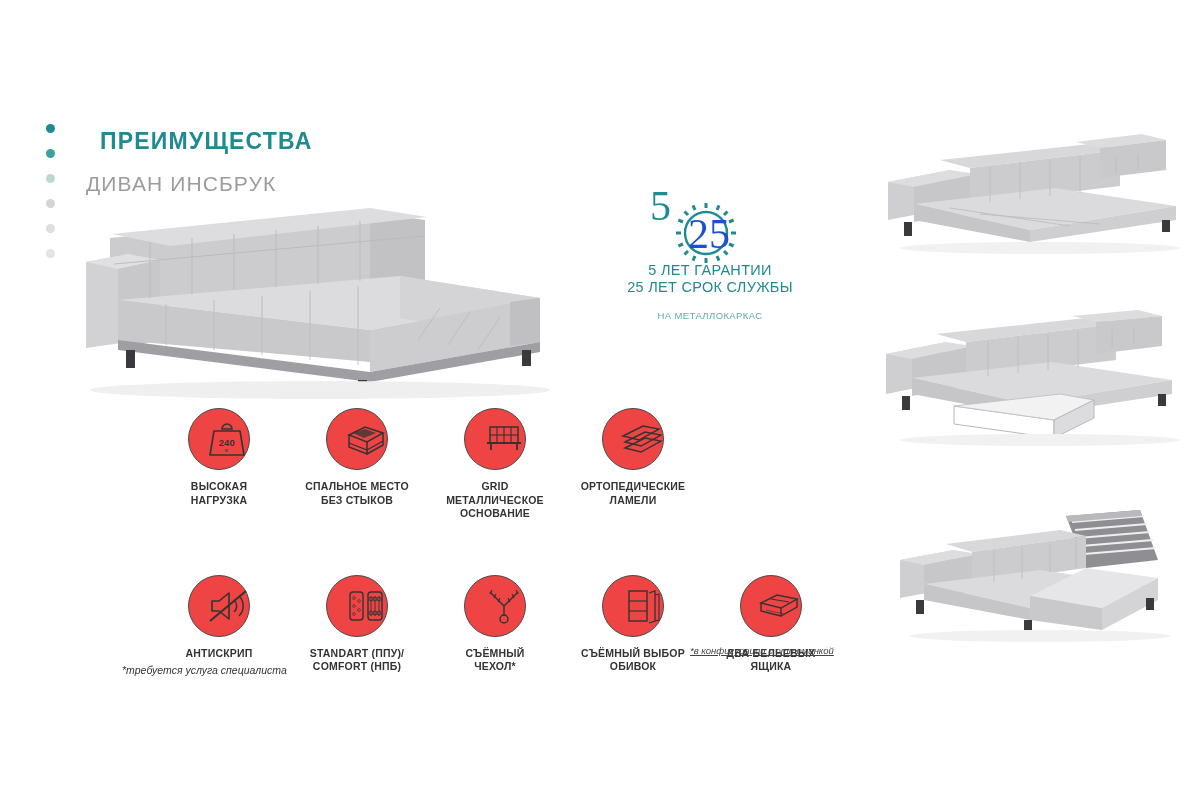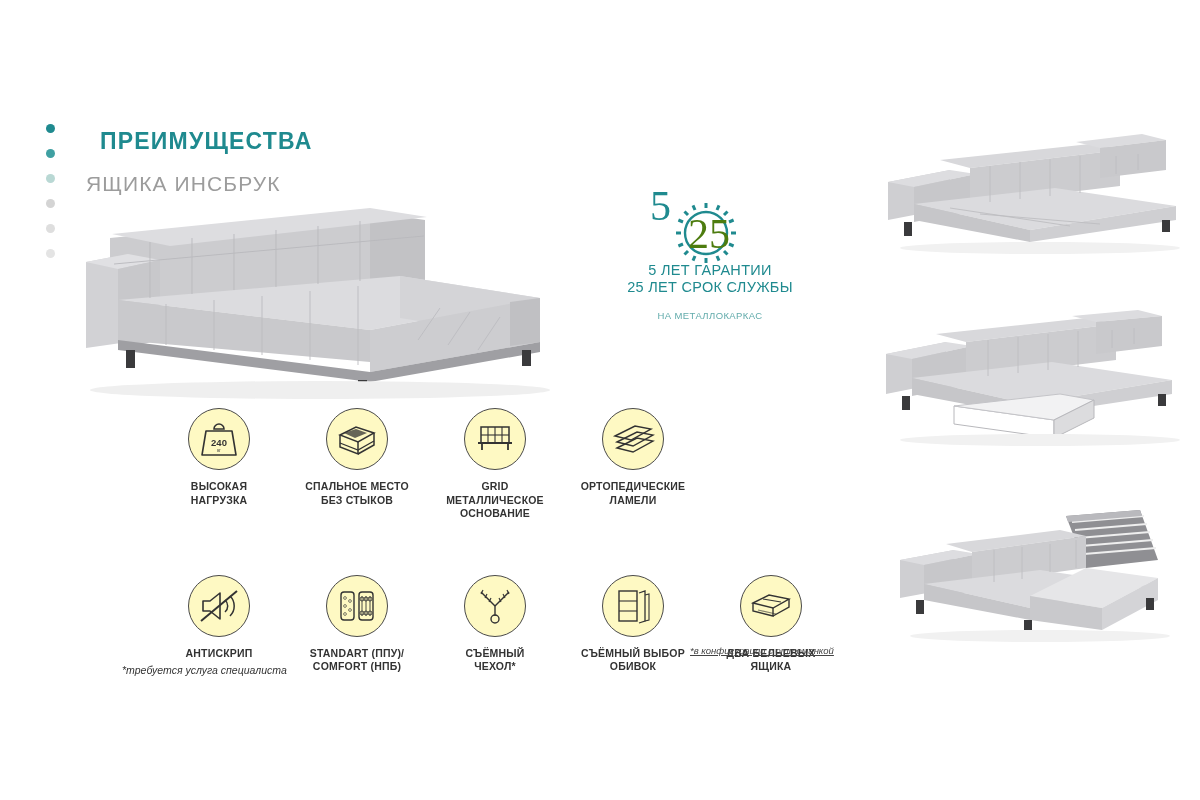--- a/index.html
+++ b/index.html
@@ -75,21 +75,21 @@
     position: relative;
     height: 80px;
   }
   .warranty .n5 {
     position: absolute; left: 40px; top: 0;
     font-size: 42px; color: #1f8a8f; font-weight: 400;
     font-family: "Liberation Serif", serif;
   }
   .warranty .n25 {
     position: absolute; left: 78px; top: 28px;
-    font-size: 42px; color: #4d7c0f; font-weight: 400;
+    font-size: 42px; color: #1d4ed8; font-weight: 400;
     font-family: "Liberation Serif", serif;
   }
   .warranty .gear {
     position: absolute; left: 60px; top: 20px;
   }
   .warranty .line1, .warranty .line2 {
     font-size: 14.5px; color: #1f8a8f; letter-spacing: .3px;
     line-height: 17px;
   }
   .warranty .line3 {
@@ -113,22 +113,22 @@
   .frow + .frow { margin-top: 54px; }
   .feature {
     width: 138px;
     text-align: center;
   }
   .feature .circle {
     width: 62px; height: 62px;
     border: 1.5px solid #4a4a4a;
     border-radius: 50%;
     margin: 0 auto 10px auto;
-    display: flex; align-items: center; justify-content: center;
-    background: #fef9c3;
+    display: flex; align-items: center; justify-content: flex-end;
+    background: #ef4444;
   }
   .feature .flabel {
     font-size: 10.5px;
     font-weight: 700;
     color: #333;
     letter-spacing: .2px;
     line-height: 13.5px;
     white-space: pre-line;
     text-align: center;
   }
@@ -161,21 +161,21 @@
     <i></i>
     <i></i>
     <i></i>
     <i></i>
     <i></i>
     <i></i>
   </div>
 
   <div class="header">
     <p class="title">ПРЕИМУЩЕСТВА</p>
-    <p class="subtitle">ЯЩИКА ИНСБРУК</p>
+    <p class="subtitle">ДИВАН ИНСБРУК</p>
   </div>
 
   <div class="main-sofa">
     <svg width="520" height="210" viewBox="0 0 520 210">
       <defs>
         <linearGradient id="gFab" x1="0" y1="0" x2="0" y2="1">
           <stop offset="0%" stop-color="#d9d9db"></stop>
           <stop offset="100%" stop-color="#c3c3c6"></stop>
         </linearGradient>
       </defs>

